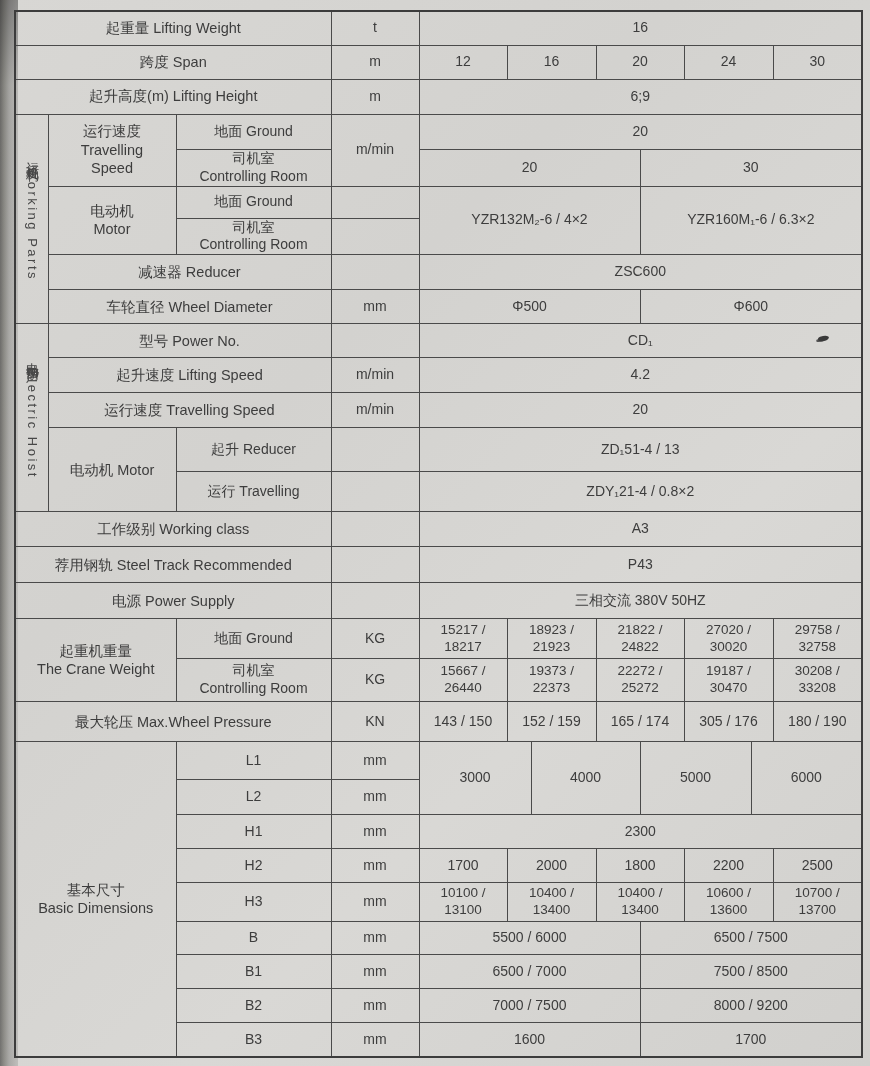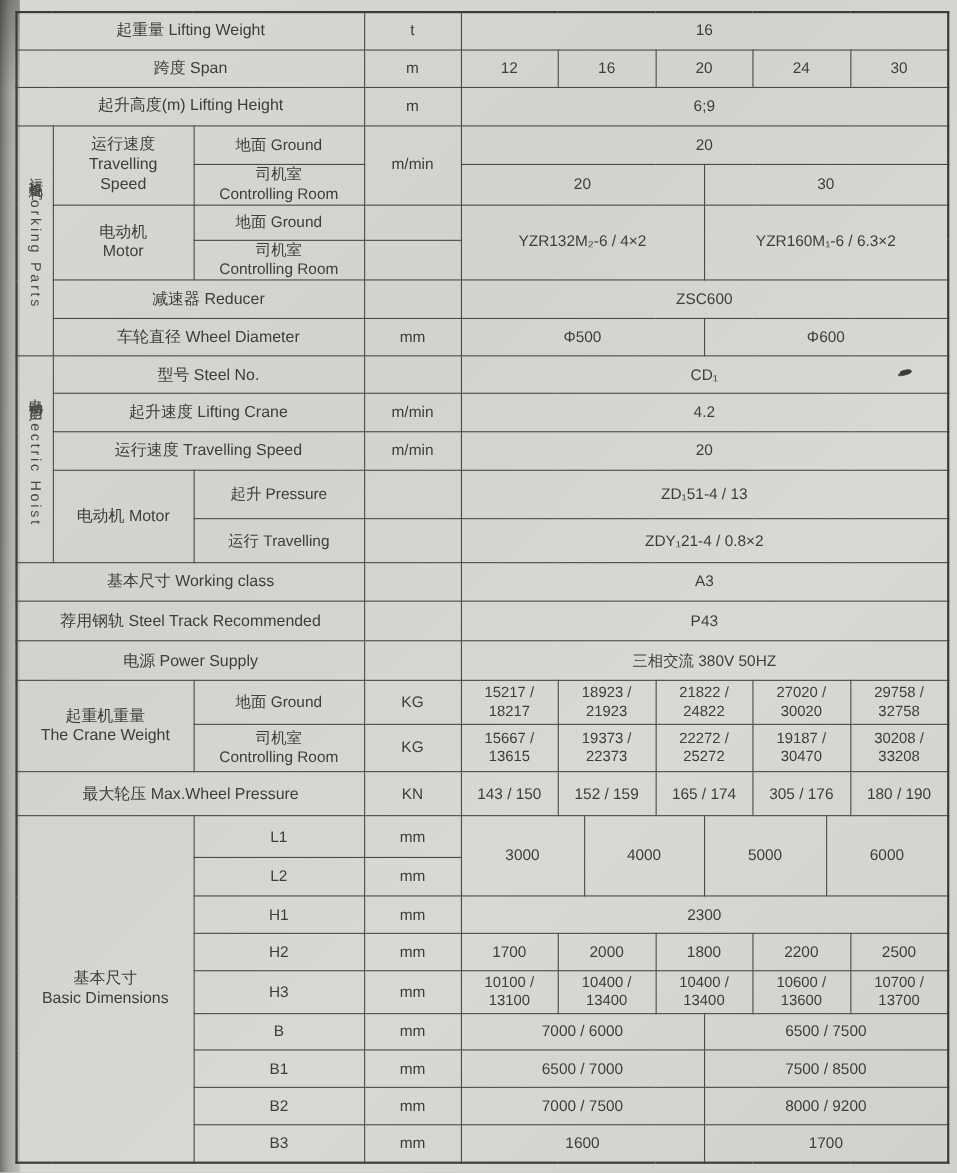--- a/index.html
+++ b/index.html
@@ -134,52 +134,52 @@
 
     <tr style="height:34px">
       <td colspan="2" class="lbl">车轮直径 Wheel Diameter</td>
       <td>mm</td>
       <td colspan="4">Φ500</td>
       <td colspan="4">Φ600</td>
     </tr>
 
     <tr style="height:34px">
       <td rowspan="5"><div class="vtext">电动葫芦 Electric Hoist</div></td>
-      <td colspan="2" class="lbl">型号 Steel No.</td>
+      <td colspan="2" class="lbl">型号 Power No.</td>
       <td></td>
       <td colspan="8">CD₁</td>
     </tr>
 
     <tr style="height:35px">
-      <td colspan="2" class="lbl">起升速度 Lifting Crane</td>
+      <td colspan="2" class="lbl">起升速度 Lifting Speed</td>
       <td>m/min</td>
       <td colspan="8">4.2</td>
     </tr>
 
     <tr style="height:35px">
       <td colspan="2" class="lbl">运行速度 Travelling Speed</td>
       <td>m/min</td>
       <td colspan="8">20</td>
     </tr>
 
     <tr style="height:44px">
       <td rowspan="2" class="lbl">电动机 Motor</td>
-      <td>起升 Pressure</td>
+      <td>起升 Reducer</td>
       <td></td>
       <td colspan="8">ZD₁51-4 / 13</td>
     </tr>
 
     <tr style="height:40px">
       <td>运行 Travelling</td>
       <td></td>
       <td colspan="8">ZDY₁21-4 / 0.8×2</td>
     </tr>
 
     <tr style="height:35px">
-      <td colspan="3" class="lbl">基本尺寸 Working class</td>
+      <td colspan="3" class="lbl">工作级别 Working class</td>
       <td></td>
       <td colspan="8">A3</td>
     </tr>
 
     <tr style="height:36px">
       <td colspan="3" class="lbl">荐用钢轨 Steel Track Recommended</td>
       <td></td>
       <td colspan="8">P43</td>
     </tr>
 
@@ -204,21 +204,21 @@
 30020</td>
       <td class="num2">29758 /
 32758</td>
     </tr>
 
     <tr style="height:43px">
       <td>司机室
 Controlling Room</td>
       <td>KG</td>
       <td class="num2">15667 /
-13615</td>
+26440</td>
       <td colspan="2" class="num2">19373 /
 22373</td>
       <td colspan="2" class="num2">22272 /
 25272</td>
       <td colspan="2" class="num2">19187 /
 30470</td>
       <td class="num2">30208 /
 33208</td>
     </tr>
 
@@ -275,21 +275,21 @@
 13400</td>
       <td colspan="2" class="num2">10600 /
 13600</td>
       <td class="num2">10700 /
 13700</td>
     </tr>
 
     <tr style="height:33px">
       <td>B</td>
       <td>mm</td>
-      <td colspan="4">7000 / 6000</td>
+      <td colspan="4">5500 / 6000</td>
       <td colspan="4">6500 / 7500</td>
     </tr>
 
     <tr style="height:34px">
       <td>B1</td>
       <td>mm</td>
       <td colspan="4">6500 / 7000</td>
       <td colspan="4">7500 / 8500</td>
     </tr>
 

